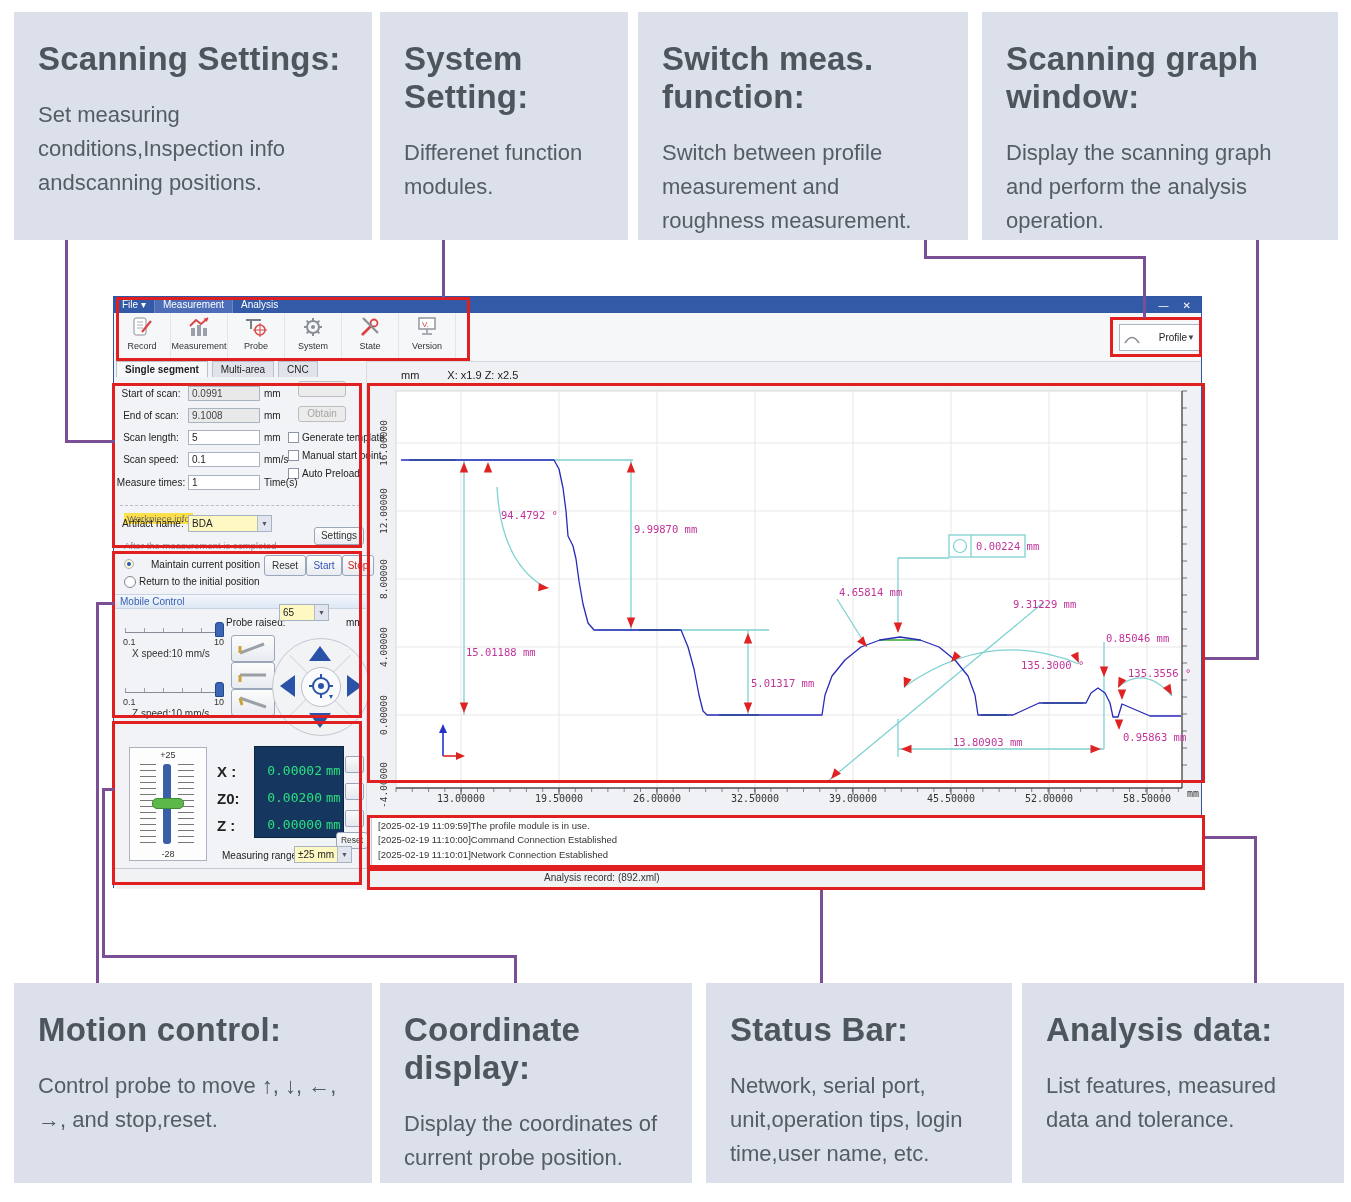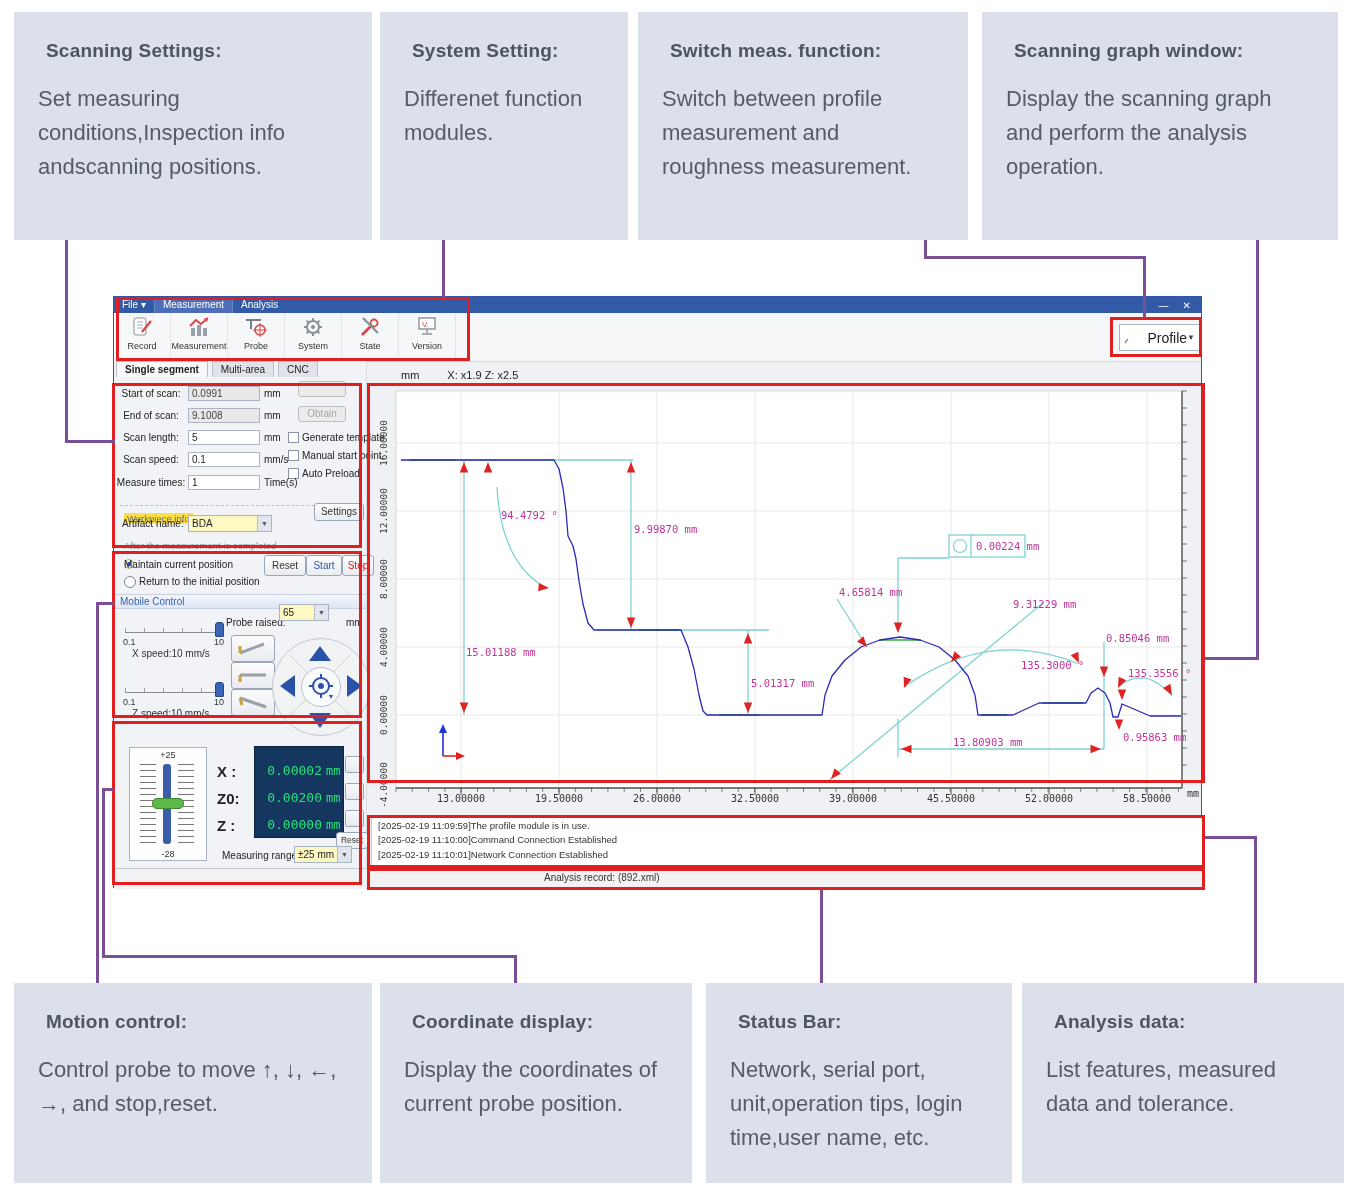--- a/index.html
+++ b/index.html
@@ -1,21 +1,21 @@
 <!DOCTYPE html>
 <html><head>
 <meta charset="utf-8">
 <style>
   html,body{margin:0;padding:0;background:#fff;}
   #canvas{position:relative;width:1351px;height:1202px;background:#fff;overflow:hidden;
           font-family:"Liberation Sans",sans-serif;}
   .abs{position:absolute;}
   
   .co{position:absolute;background:#dbe0ea;box-sizing:border-box;padding:28px 24px;}
-  .co h3{margin:0 0 20px 8px;font-size:19px;font-weight:bold;color:#4d555d;letter-spacing:.2px;}
+  .co h3{margin:0 0 20px 0;font-size:33px;font-weight:bold;color:#4d555d;letter-spacing:.2px;}
   .co p{margin:0;font-size:22px;color:#555c63;line-height:1.55;}
   
   .conn{position:absolute;background:#7a4f96;z-index:50;}
   .redbox{position:absolute;border:3px solid #e02020;box-sizing:border-box;z-index:40;pointer-events:none;}
   
   #app{position:absolute;left:113px;top:296px;width:1089px;height:592px;background:#eff1f4;
        border:1px solid #2f55a4;box-sizing:border-box;font-size:10px;color:#222;z-index:10;}
   #titlebar{position:absolute;left:0;top:0;width:100%;height:16px;background:#335aa6;color:#fff;
             font-size:10px;display:flex;align-items:center;}
   .menu-item{padding:0 8px;height:16px;line-height:16px;}
@@ -201,21 +201,21 @@
             <line x1="13" y1="13" x2="13" y2="17" stroke="#8a8f96" stroke-width="1.4"></line>
             <line x1="8" y1="18" x2="18" y2="18" stroke="#8a8f96" stroke-width="1.4"></line>
           </svg>
         <div class="lbl">Version</div>
       </div>
 
       <div class="abs" style="left:1005px;top:11px;width:80px;height:25px;background:#fff;border:1px solid #aab4c2;display:flex;align-items:center;">
         <svg width="18" height="14" style="margin-left:3px">
             <path d="M2,12 Q9,1 16,12" fill="none" stroke="#8a8f96" stroke-width="1.5"></path>
           </svg>
-        <span style="font-size:14px;margin-left:19px">Profile</span>
+        <span style="font-size:10px;margin-left:19px">Profile</span>
         <span style="margin-left:auto;margin-right:5px;font-size:8px;color:#445">▼</span>
       </div>
     </div>
 
     <div class="abs" style="left:0;top:64px;width:252px;height:528px;background:#f1f3f6;border-right:1px solid #d8dce2;"></div>
 
     <div class="abs" style="left:2px;top:64px;">
       <span class="tab active">Single segment</span>
       <span class="tab">Multi-area</span>
       <span class="tab">CNC</span>
@@ -250,25 +250,25 @@
     <div class="inp" style="left:74px;top:178px;width:64px">1</div>
     <div class="unit" style="left:150px;top:180px">Time(s)</div>
 
     <div class="divline" style="left:6px;top:208px;width:240px"></div>
     <div class="divider-lbl" style="left:10px;top:216px;background:#fde047;padding:0 3px">Workpiece info</div>
 
     <div class="chklbl" style="left:8px;top:221px">Artifact name:</div>
     <div class="sel" style="left:74px;top:218px;width:84px;height:17px">
       <span>BDA</span><span class="arr">▼</span>
     </div>
-    <div class="btn" style="left:200px;top:206px;width:48px;height:16px;line-height:16px">Settings</div>
+    <div class="btn" style="left:200px;top:230px;width:48px;height:16px;line-height:16px">Settings</div>
     <div class="chklbl" style="left:10px;top:243px;color:#8a8f96;font-size:9.5px">After the measurement is completed</div>
 
     <div class="radio sel" style="left:10px;top:262px"></div>
-    <div class="chklbl" style="left:10px;top:262px">Maintain current position</div>
+    <div class="chklbl" style="left:37px;top:262px">Maintain current position</div>
     <div class="radio" style="left:10px;top:279px"></div>
     <div class="chklbl" style="left:25px;top:279px">Return to the initial position</div>
     <div class="btn" style="left:150px;top:258px;width:40px;height:19px;line-height:19px">Reset</div>
     <div class="btn" style="left:192px;top:258px;width:34px;height:19px;line-height:19px;color:#3355bb">Start</div>
     <div class="btn" style="left:228px;top:258px;width:30px;height:19px;line-height:19px;color:#cc2222">Stop</div>
 
     <div class="sec-hdr" style="left:0;top:297px;width:252px;height:15px">Mobile Control</div>
 
     <div class="chklbl" style="left:112px;top:320px">Probe raised:</div>
     <div class="sel" style="left:165px;top:307px;width:50px;height:17px">

